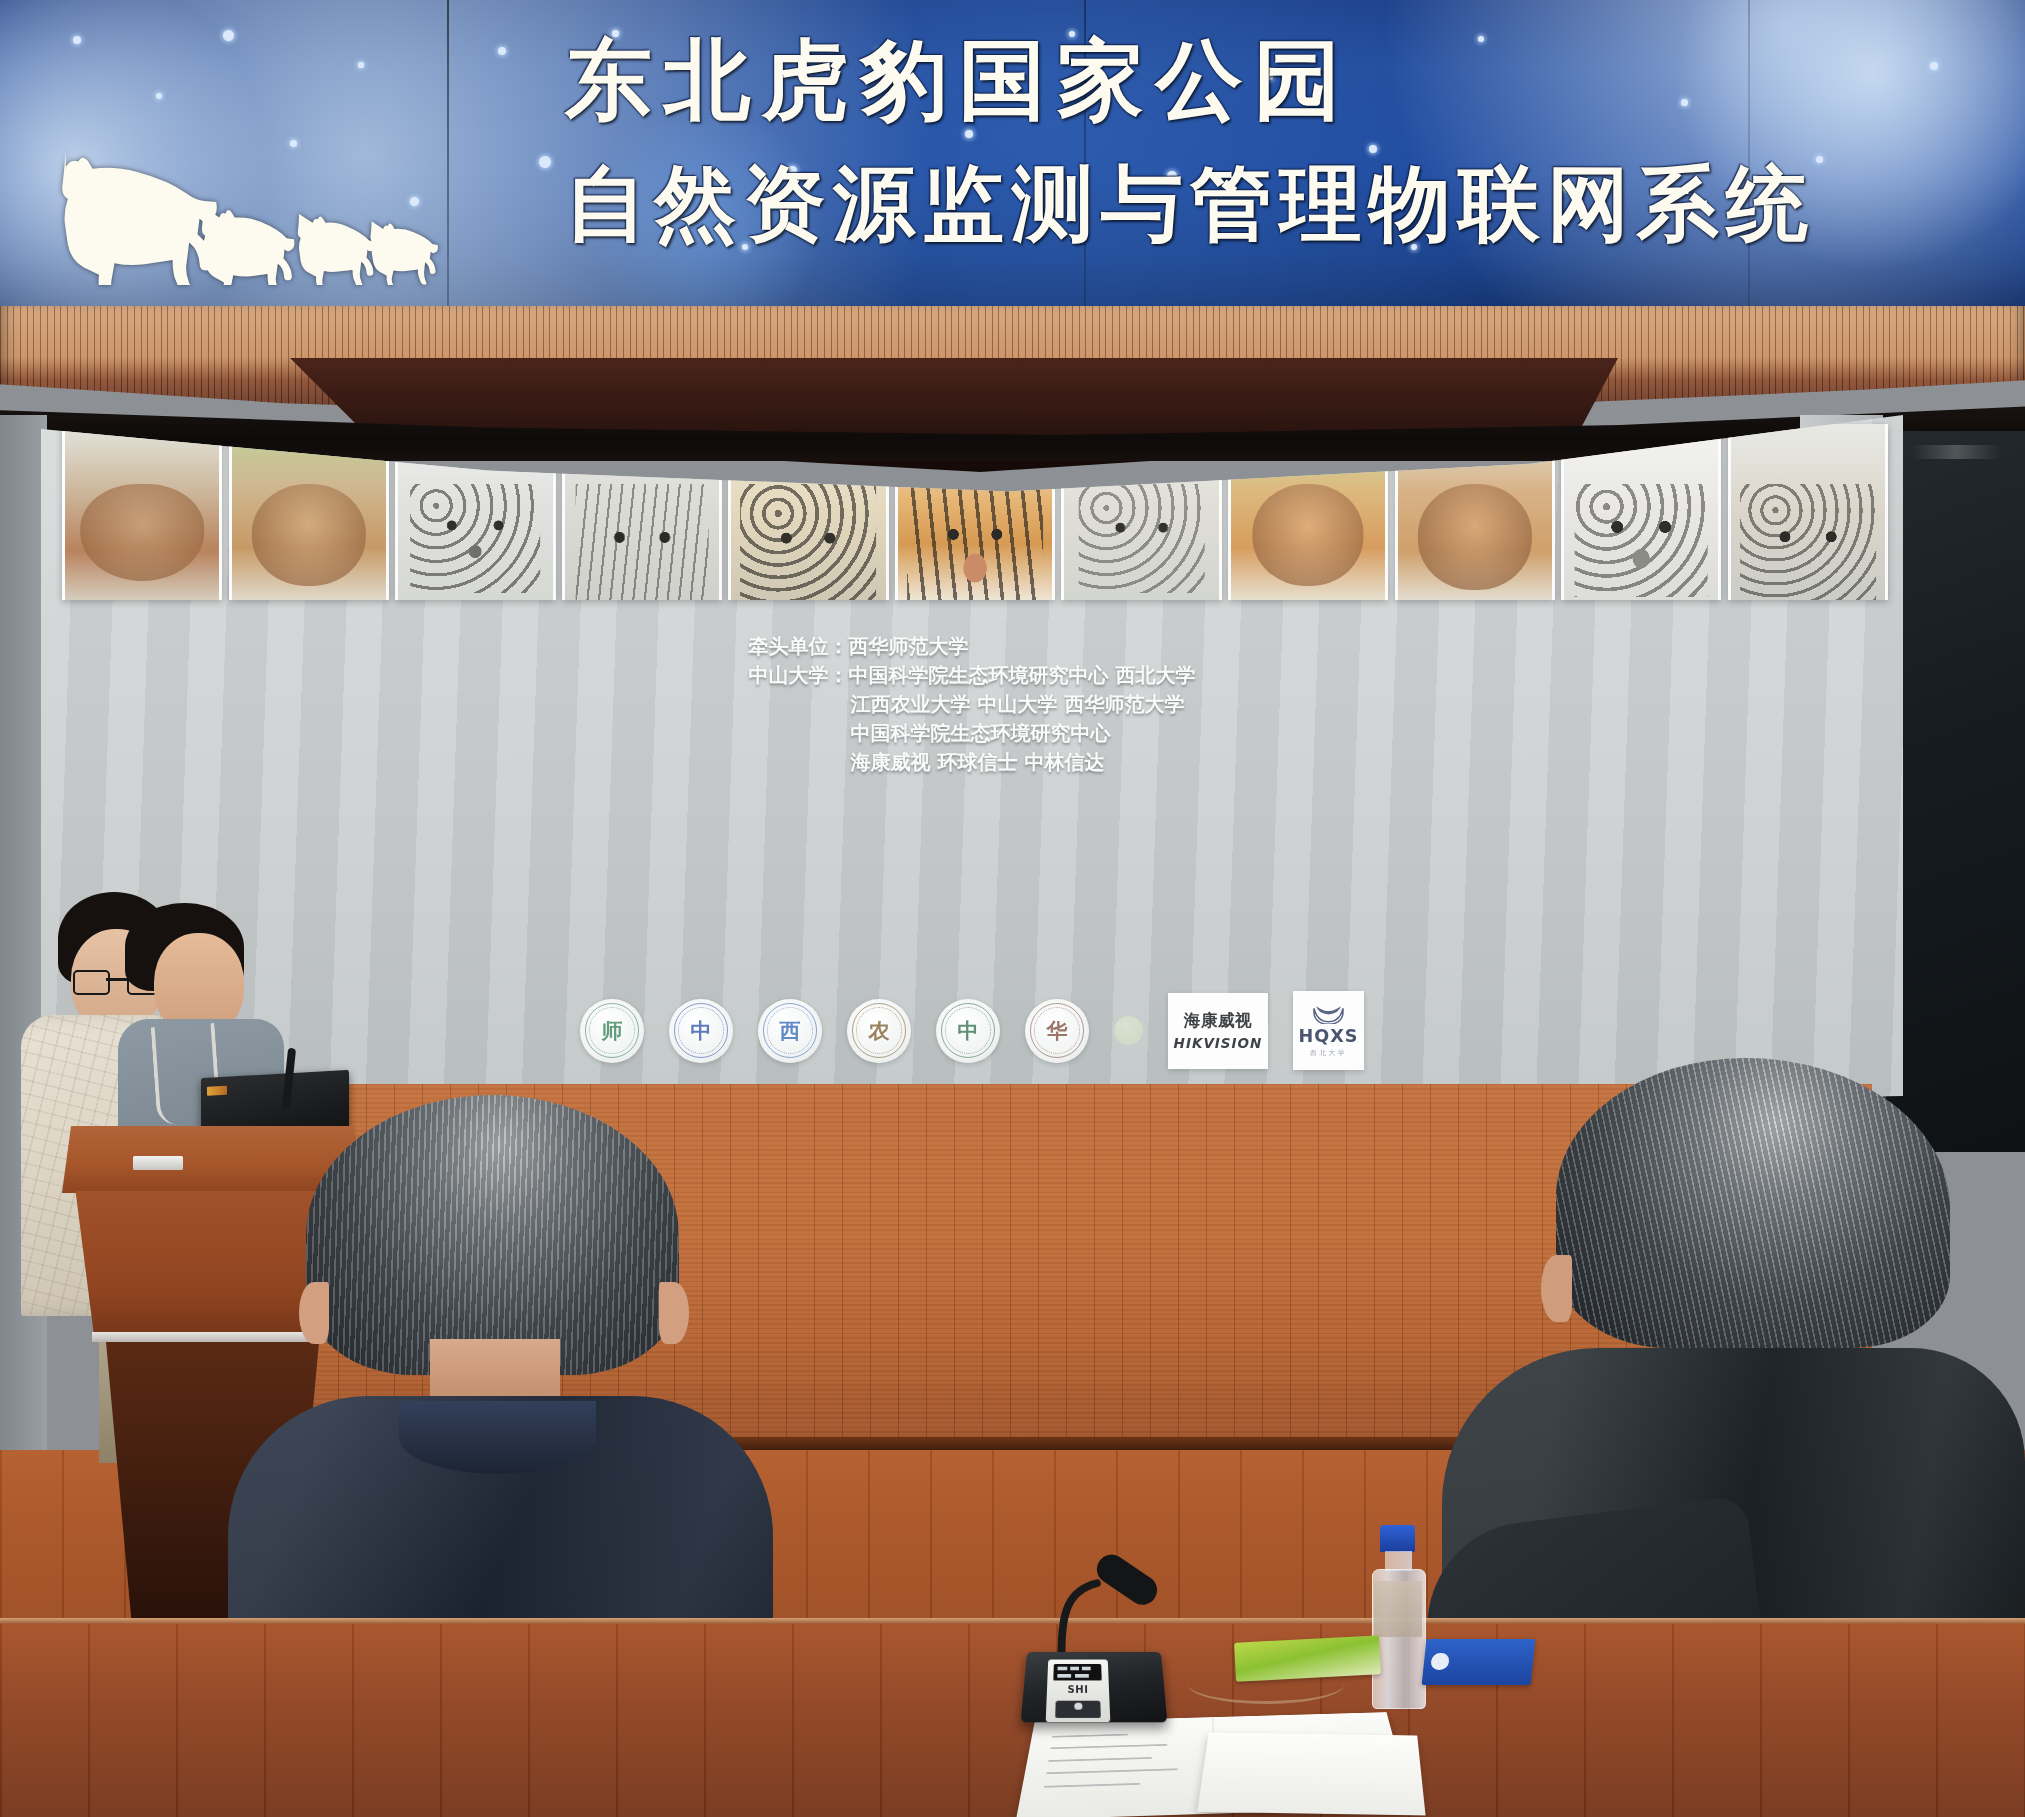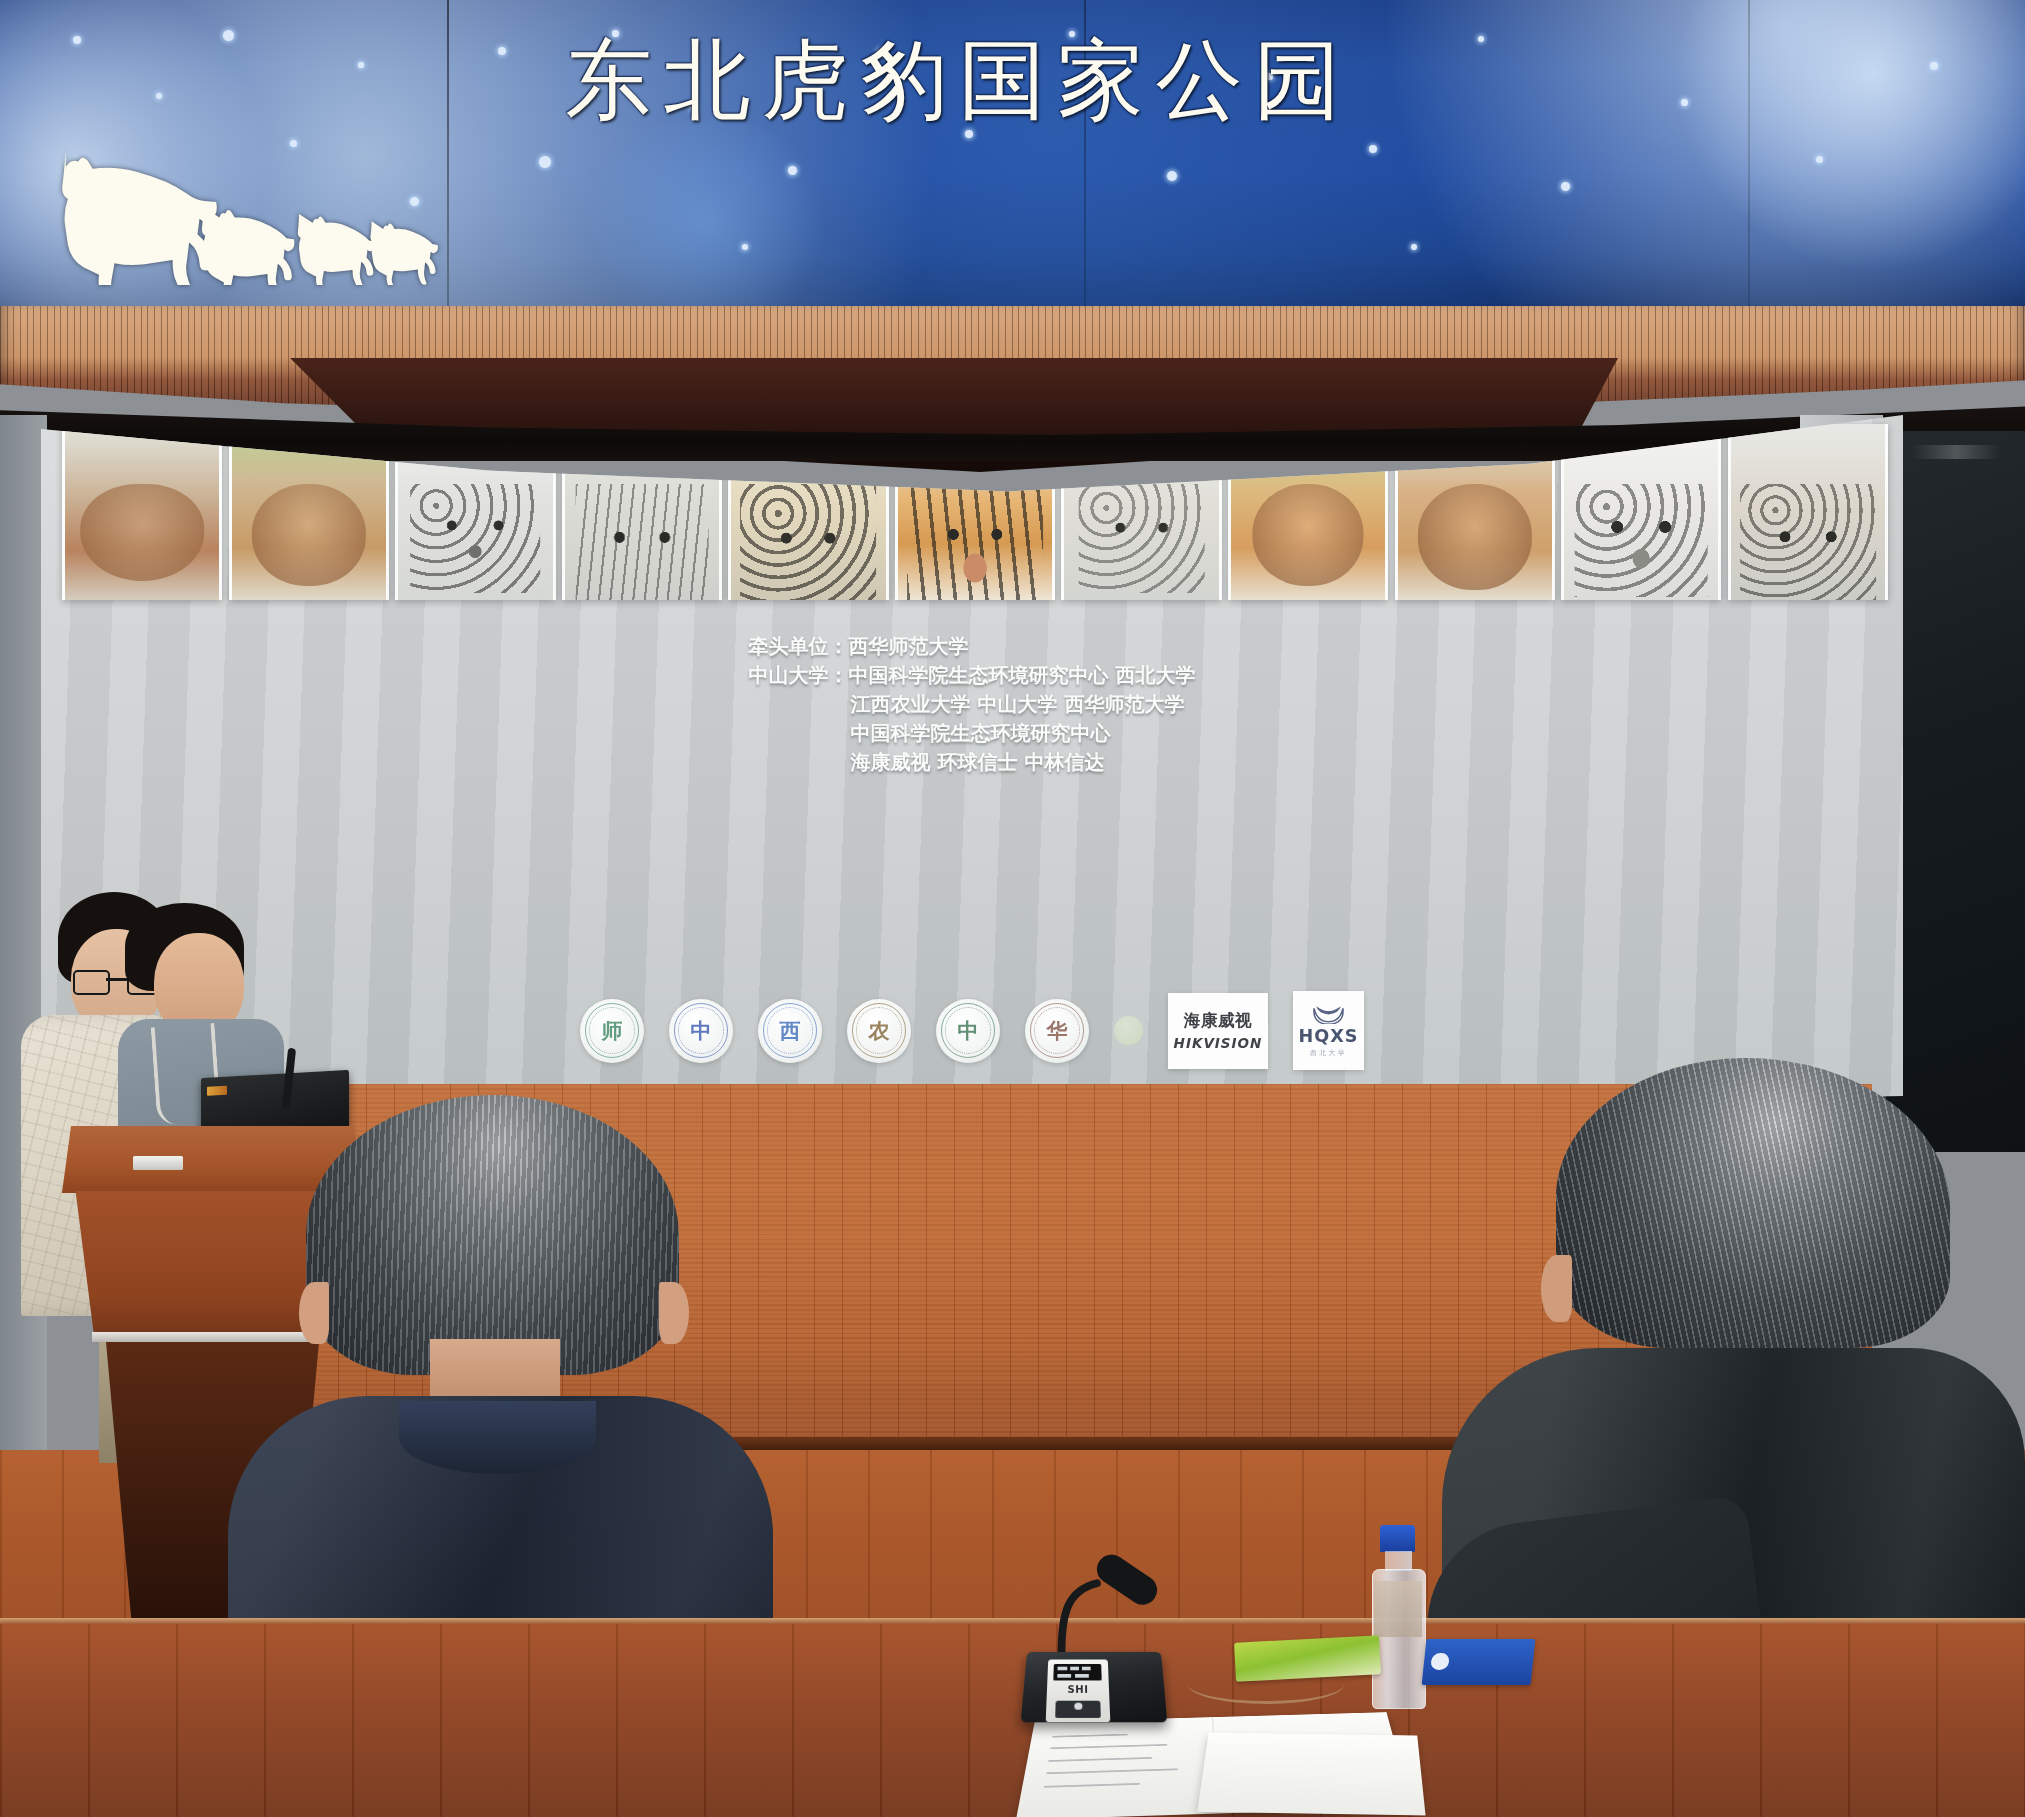--- a/index.html
+++ b/index.html
@@ -24,21 +24,21 @@
   .banner-line{position:absolute;left:0;bottom:0;width:100%;height:5.2px;
     background:#0a1c44;}
 
   .tiger-logo{position:absolute;left:47px;top:145px;width:415px;height:140px;}
   .tiger-logo svg{width:100%;height:100%;display:block;filter:drop-shadow(0 0 2.6px rgba(0,0,0,.55));}
 
   .banner-title{position:absolute;left:565px;top:25px;width:1432px;
                 color:#fdfbf0;text-align:left;
                 text-shadow:0 0 2.1px #0a1b3d,1.6px 2.1px 2.6px rgba(0,0,0,.65),
                             -1px -1px 1.6px rgba(10,25,70,.8);}
-  .bt-l1{font-size:87px;font-weight:normal;letter-spacing:11.4px;line-height:1.28;
+  .bt-l1{font-size:87px;font-weight:bold;letter-spacing:11.4px;line-height:1.28;
          white-space:nowrap;}
   .bt-l2{font-size:82px;font-weight:bold;letter-spacing:7.3px;line-height:1.3;
          white-space:nowrap;margin-top:14.5px;}
 
   
   .soffit{position:absolute;left:0;top:306px;width:2025px;height:135px;
     background:linear-gradient(180deg,#d7a277 0%,#c98e5f 38%,#8a4b2e 55%,#5f3020 78%,#2c1610 100%);
     clip-path:polygon(0 0,100% 0,100% 55%,92% 62%,68% 78%,40% 84%,14% 72%,0 58%);
     box-shadow:inset 0 -9.3px 17.6px rgba(0,0,0,.55);}
   .soffit-slats{position:absolute;inset:0;
@@ -347,20 +347,21 @@
 
           <path d="M512 150 q4 -10 10 -7 q4 -10 10 -1 l5 8 q22 -2 42 7 q28 12 42 27 l12 2 q3 13 -7 18 q-5 3 -8 -2 l-2 15 q12 12 13 27 q1 8 -7 8 q-6 0 -6 -7 q-1 -13 -10 -20 l-3 23 q0 8 3 15 l3 10 q-8 5 -13 -3 l-5 -12 q-2 -6 -2 -17 l-27 3 q-15 2 -28 -1 l-3 16 q-1 9 2 15 l4 10 q-8 5 -13 -3 l-4 -12 q-2 -6 -1 -15 l-15 -8 q-12 -7 -15 -22 l-3 -22 q-1 -11 3 -23 q-7 -3 -5 -15 q1 -8 2 -31z"></path>
 
           <path d="M648 162 q3 -9 9 -6 q3 -9 9 -1 l4 7 q19 -2 36 6 q25 10 37 23 l10 2 q3 11 -6 15 q-4 2 -7 -2 l-2 13 q10 10 11 23 q1 7 -6 7 q-5 0 -5 -6 q-1 -11 -9 -17 l-2 20 q0 7 2 13 l3 9 q-7 4 -11 -3 l-4 -10 q-2 -5 -2 -15 l-23 3 q-13 1 -24 -1 l-3 14 q-1 8 2 13 l3 9 q-7 4 -11 -3 l-3 -10 q-2 -5 -1 -13 l-13 -7 q-10 -6 -13 -19 l-3 -19 q-1 -10 2 -20 q-6 -3 -4 -13 q1 -7 2 -27z"></path>
         </g>
       </svg>
     </div>
 
     <div class="banner-title">
       <div class="bt-l1">东北虎豹国家公园</div>
+      <div class="bt-l2">自然资源监测与管理物联网系统</div>
     </div>
     <div class="banner-line"></div>
   </div>
 
   <div class="soffit">
     <div class="soffit-slats"></div>
   </div>
   <div class="soffit-inner"></div>
   <div class="ceil-dark"></div>
 

